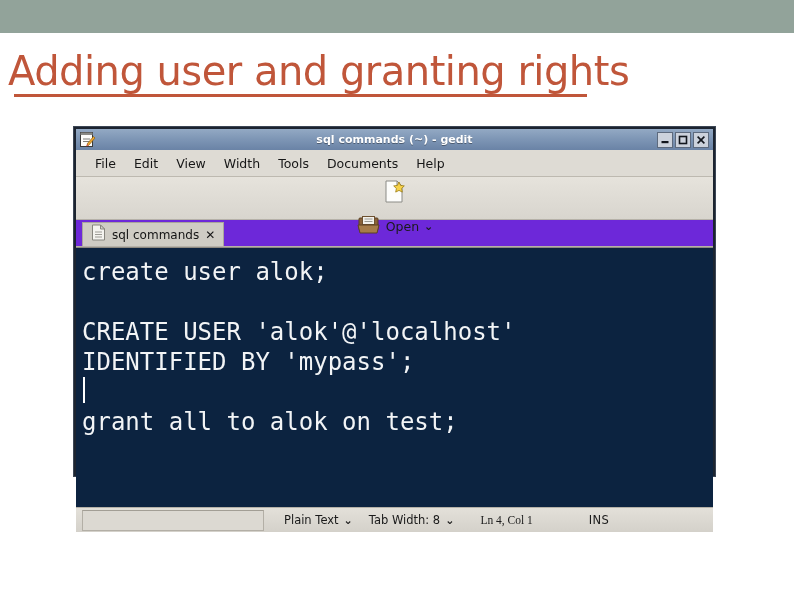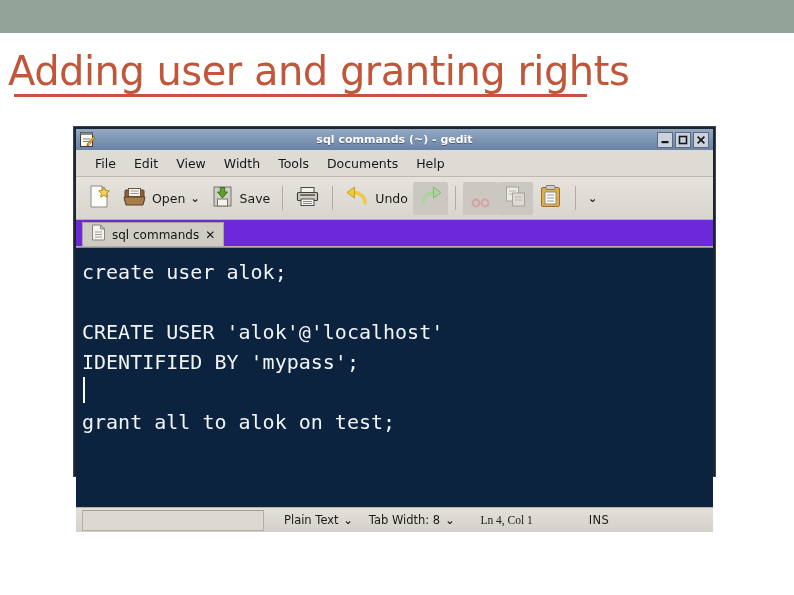--- a/index.html
+++ b/index.html
@@ -126,20 +126,21 @@
 
   
   .toolbar {
     height: 43px;
     background: linear-gradient(to bottom, #e6e3dc 0%, #d8d5ce 100%);
     border-bottom: 1px solid #b5b1a8;
     display: flex;
     align-items: center;
     padding: 0 6px;
     box-sizing: border-box;
+    flex-direction: column;
   }
   .tb-btn {
     display: flex;
     align-items: center;
     gap: 5px;
     padding: 3px 5px;
     height: 33px;
     box-sizing: border-box;
   }
   .tb-btn.disabled { background: #cbc8c1; border-radius: 2px; opacity: 1; }
@@ -202,21 +203,21 @@
     position: relative;
     height: 260px;
     background: #0c2340;
     border-top: 1px solid #8e8a82;
     overflow: hidden;
     padding: 9px 0 0 6px;
     box-sizing: border-box;
   }
   .code-line {
     font-family: "DejaVu Sans Mono", monospace;
-    font-size: 20px;
+    font-size: 24px;
     line-height: 30px;
     color: #f2f4f6;
     white-space: pre;
     height: 30px;
   }
   .caret {
     position: absolute;
     left: 7px;
     top: 129px;
     width: 2px;

